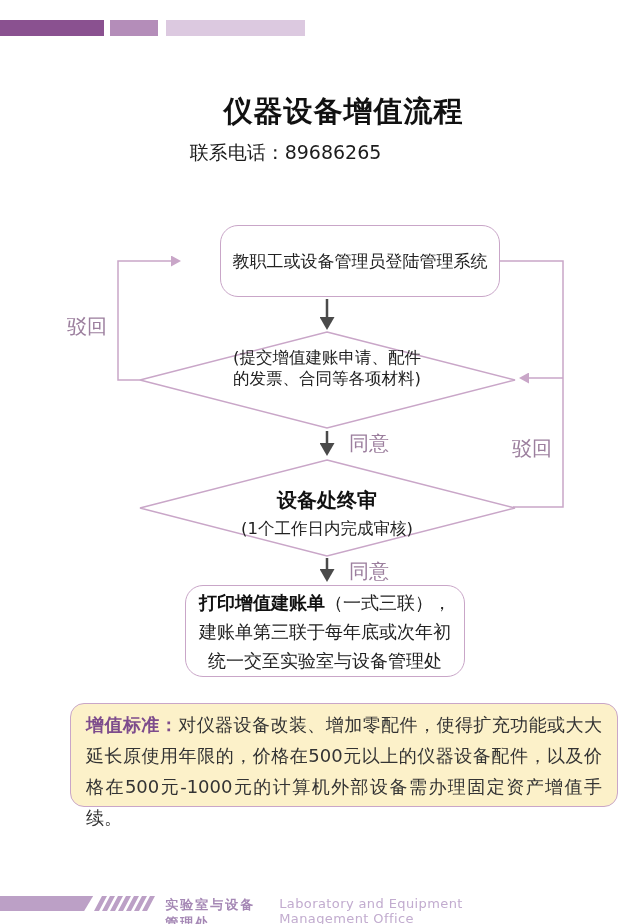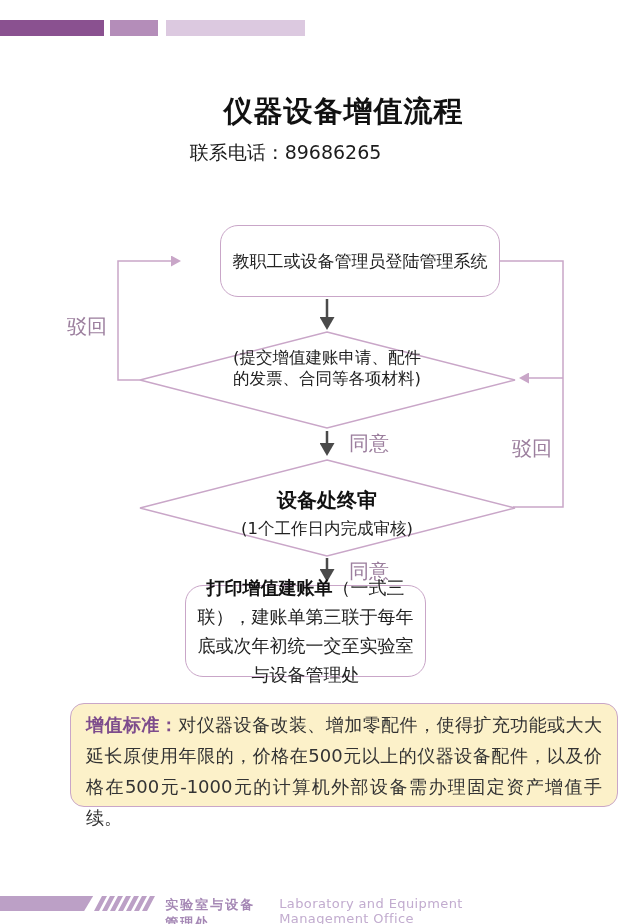--- a/index.html
+++ b/index.html
@@ -19,21 +19,21 @@
   
   .flow-svg{position:absolute;left:0;top:0;width:639px;height:924px;z-index:1;}
   
   .pbox{
     position:absolute;z-index:2;background:#ffffff;border:1.5px solid #C9A6C8;border-radius:18px;
     display:flex;flex-direction:column;align-items:center;justify-content:center;box-sizing:border-box;
   }
   .box1{left:185px;top:225px;width:280px;height:72px;gap:9px;margin-left:35px;}
   .box1 .l1{font-size:17px;color:#222;}
   .box1 .l2{font-size:20px;font-weight:bold;color:#111;}
-  .box2{left:185px;top:585px;width:241px;height:92px;padding:4px 8px;}
+  .box2{left:185px;top:585px;width:280px;height:92px;padding:4px 8px;}
   .box2 p{margin:0;text-align:center;font-size:18px;line-height:29px;color:#222;}
   .box2 .b{font-weight:bold;color:#111;}
   
   .dtext{position:absolute;z-index:2;left:187px;width:280px;text-align:center;}
   .d1{top:347px;}
   .d2{top:487px;}
   .dtext .dt{font-size:20px;font-weight:bold;color:#111;margin-bottom:4px;}
   .dtext .ds{font-size:16.5px;line-height:21px;color:#222;}
   
   .elabel{position:absolute;z-index:2;font-size:20px;color:#9C7F9E;}

